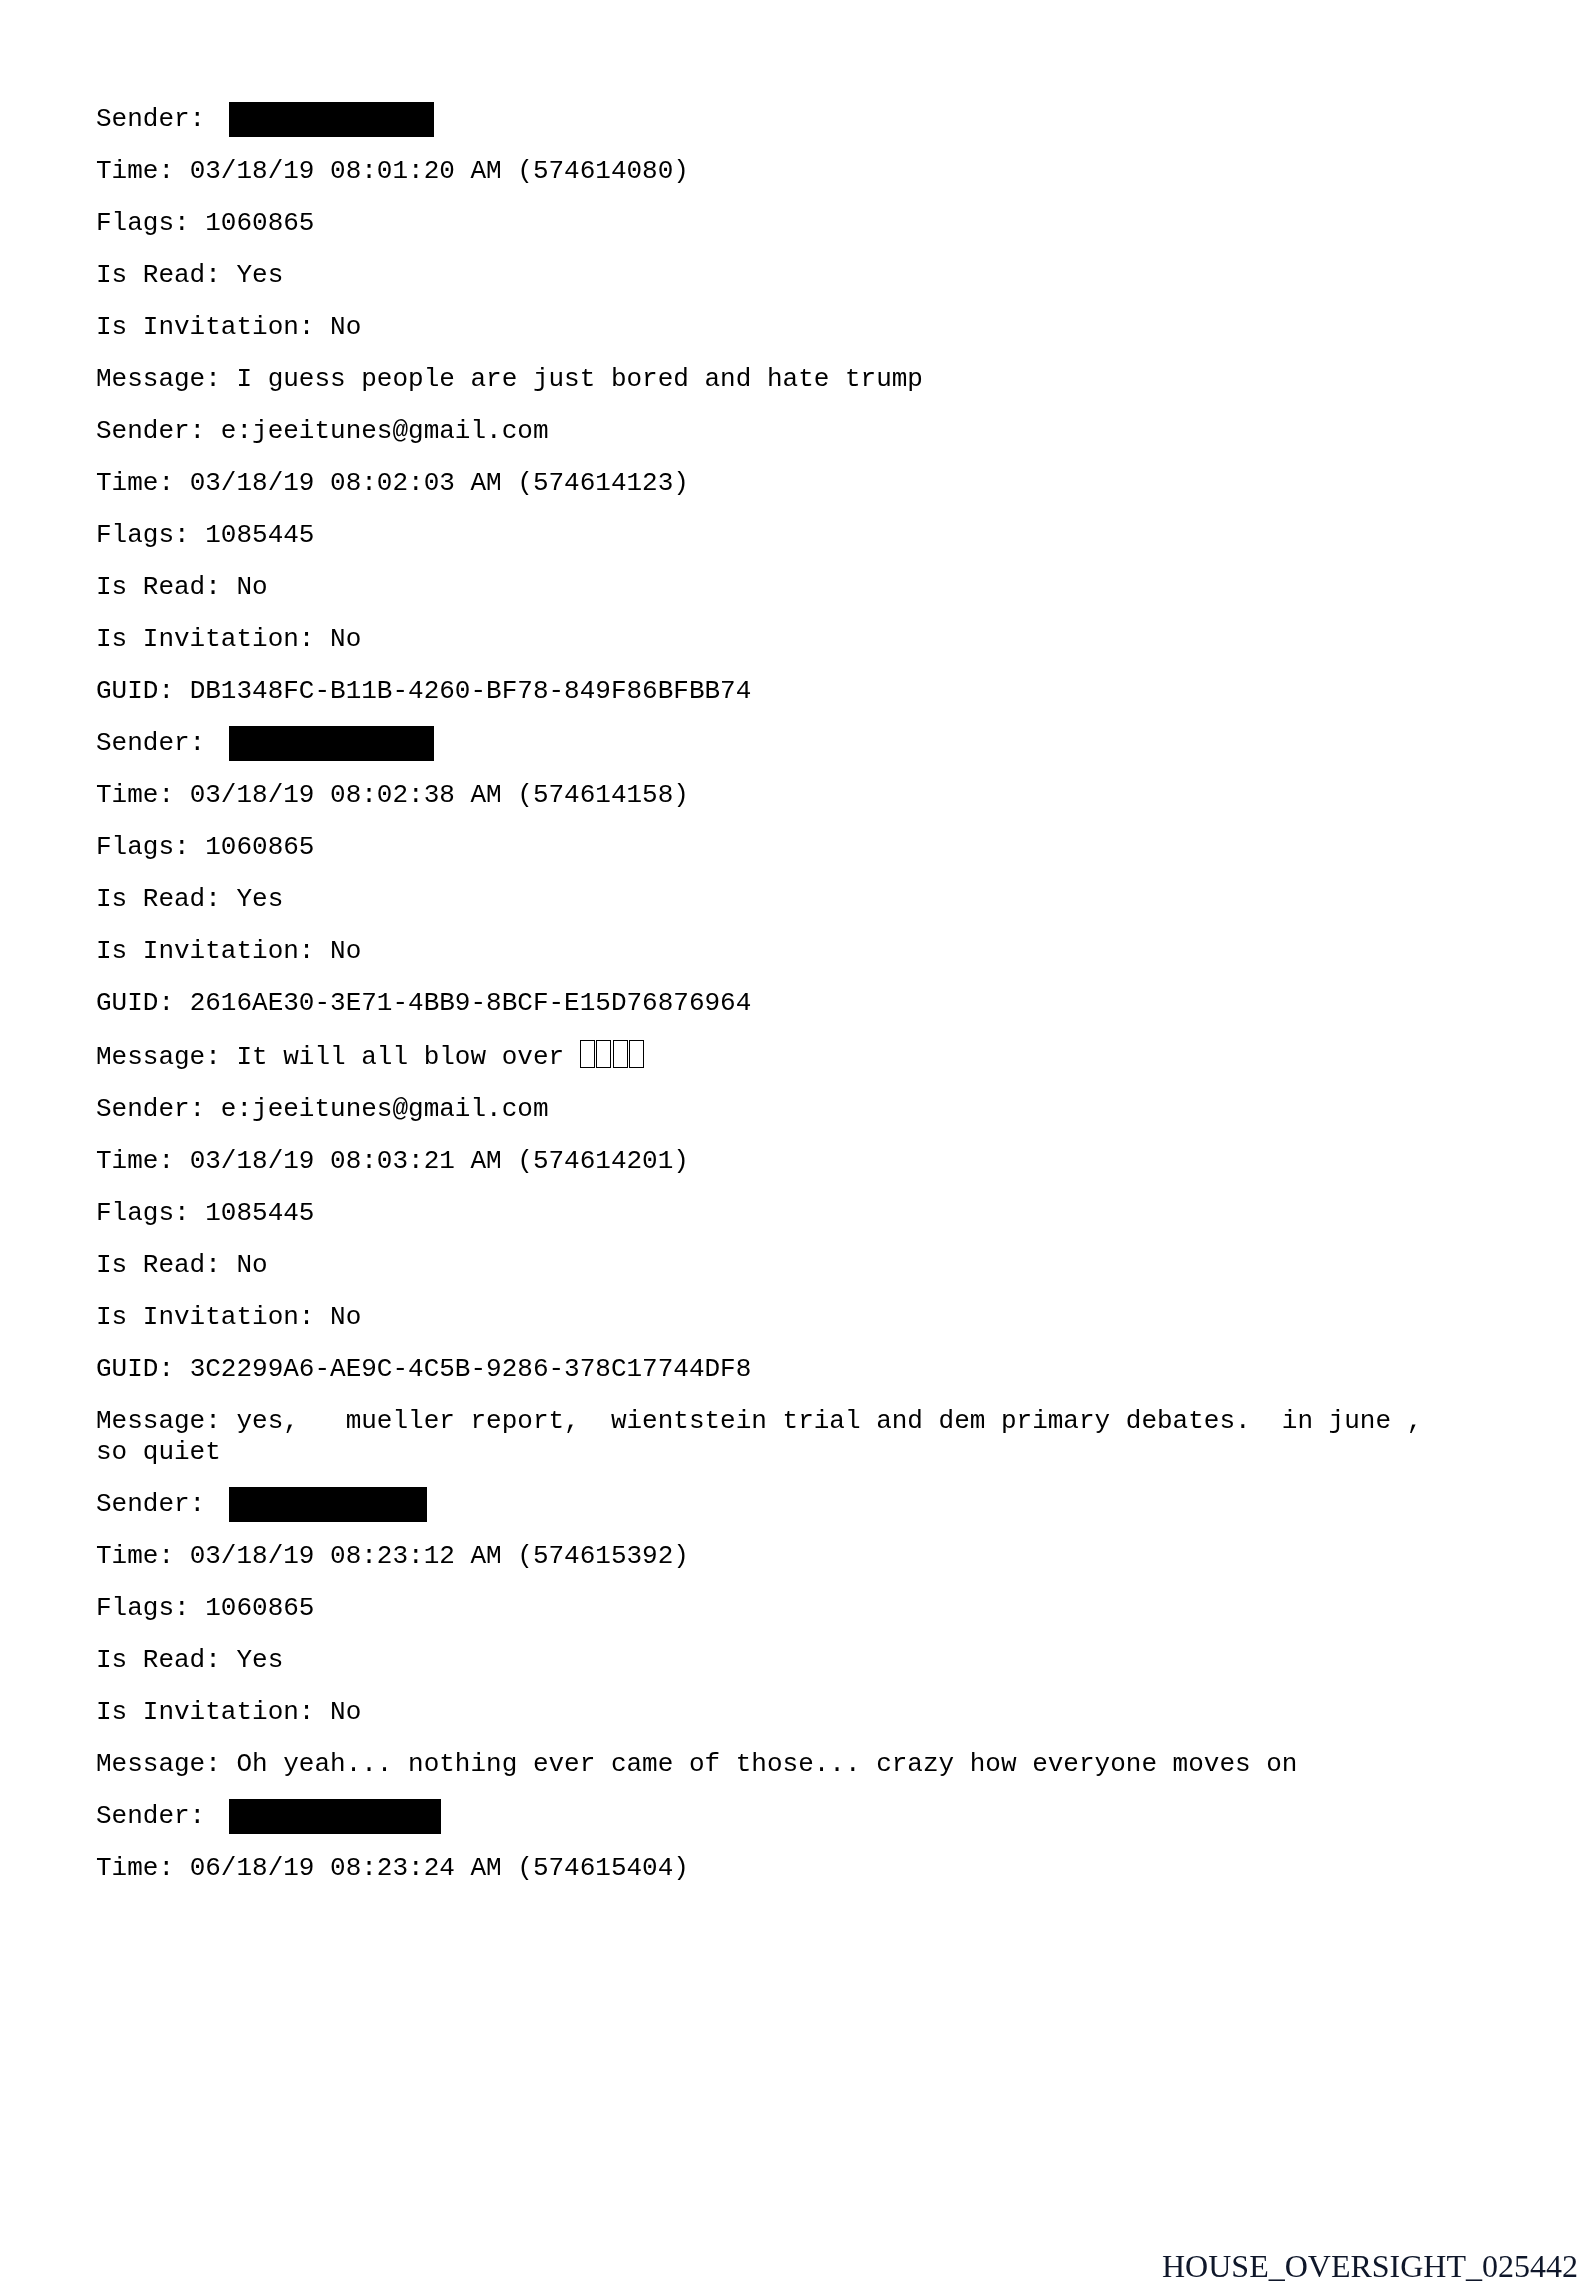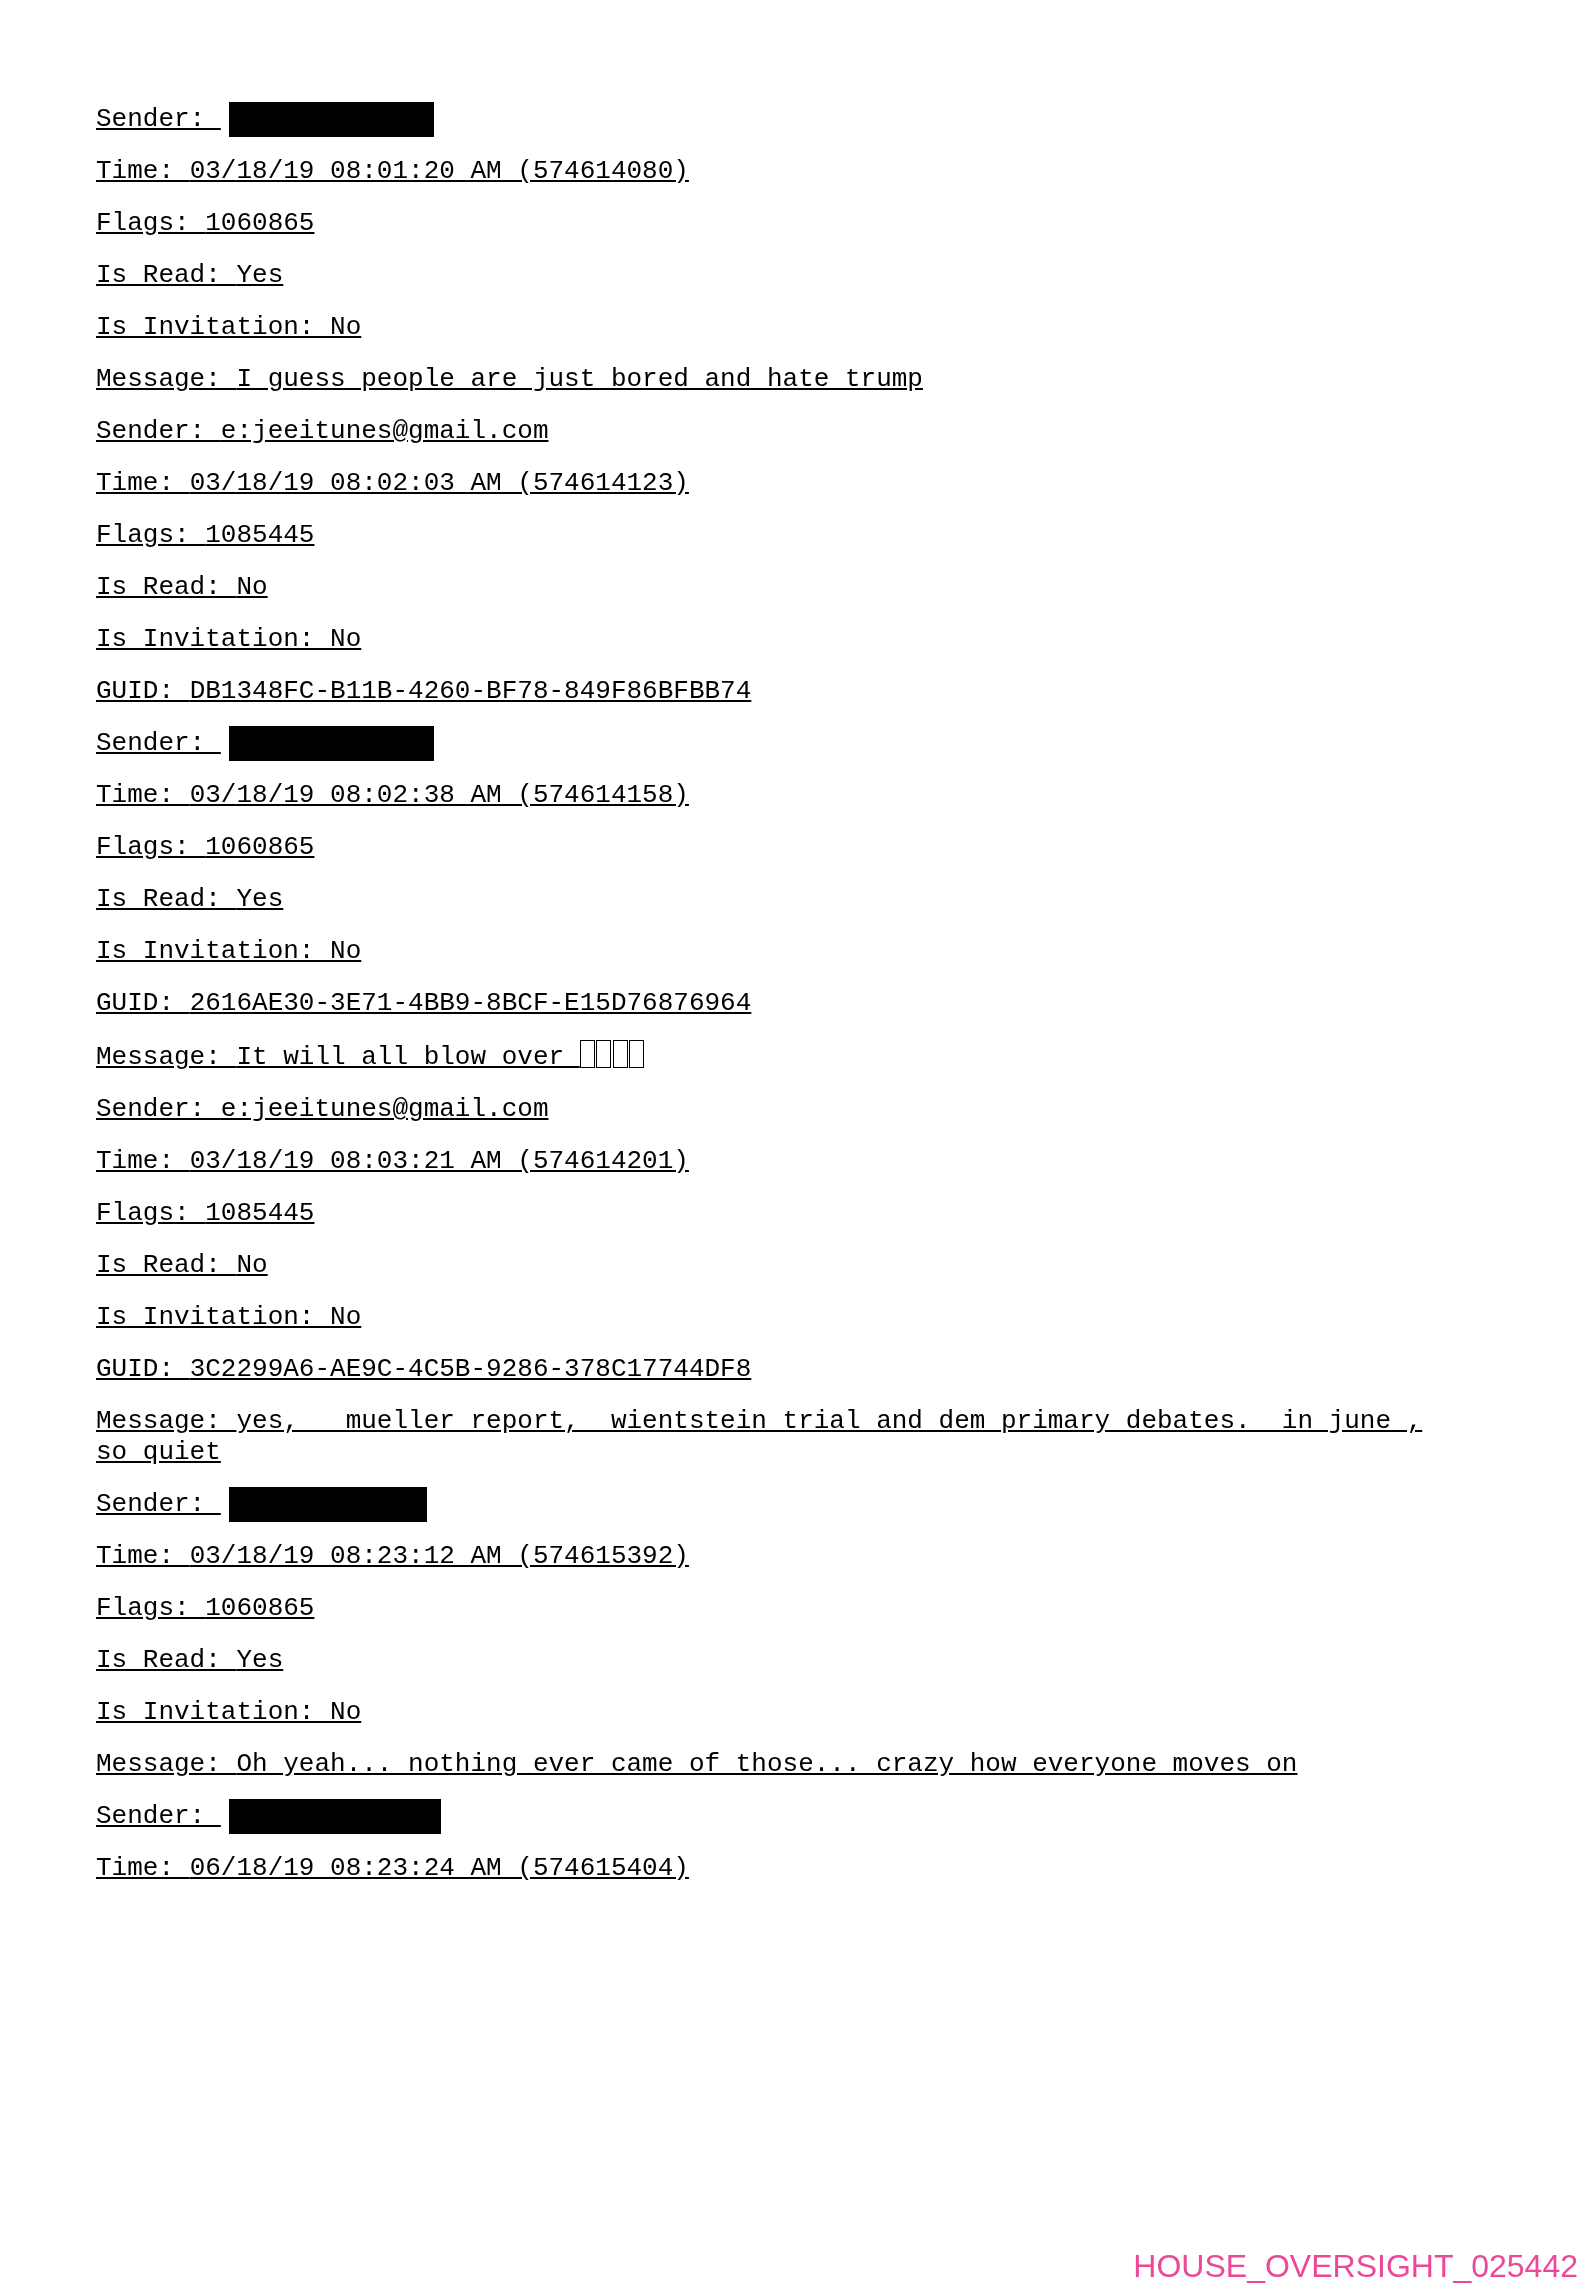--- a/index.html
+++ b/index.html
@@ -14,21 +14,20 @@
     background: #ffffff;
     color: #000000;
     font-family: "Liberation Mono", "DejaVu Sans Mono", monospace;
     overflow: hidden;
   }
   .content {
     position: absolute;
     left: 96px;
     top: 104px;
     width: 1484px;
-    text-decoration: underline;
   }
   .record {
     margin: 0 0 21px 0;
   }
   .row {
     margin: 0 0 21px 0;
     font-size: 26px;
     line-height: 31px;
     white-space: pre-wrap;
     letter-spacing: 0;
@@ -49,24 +48,24 @@
     height: 26px;
     border: 1.3px solid #000000;
     margin: 0 0.6px;
     vertical-align: -3.9px;
     background: #ffffff;
   }
   .footer {
     position: absolute;
     top: 2250px;
     right: 13px;
-    font-family: Liberation Sans, sans-serif;
+    font-family: Liberation Serif, serif;
     font-size: 32px;
     line-height: 33px;
-    color: #ec4899;
+    color: #0f172a;
     letter-spacing: 0;
   }
 </style>
 </head>
 <body>
 
 <div class="page">
   <div class="content">
       <section class="record">
         <p class="row"><span class="label">Sender: </span><span class="redaction" style="width: 205px;"></span></p>

